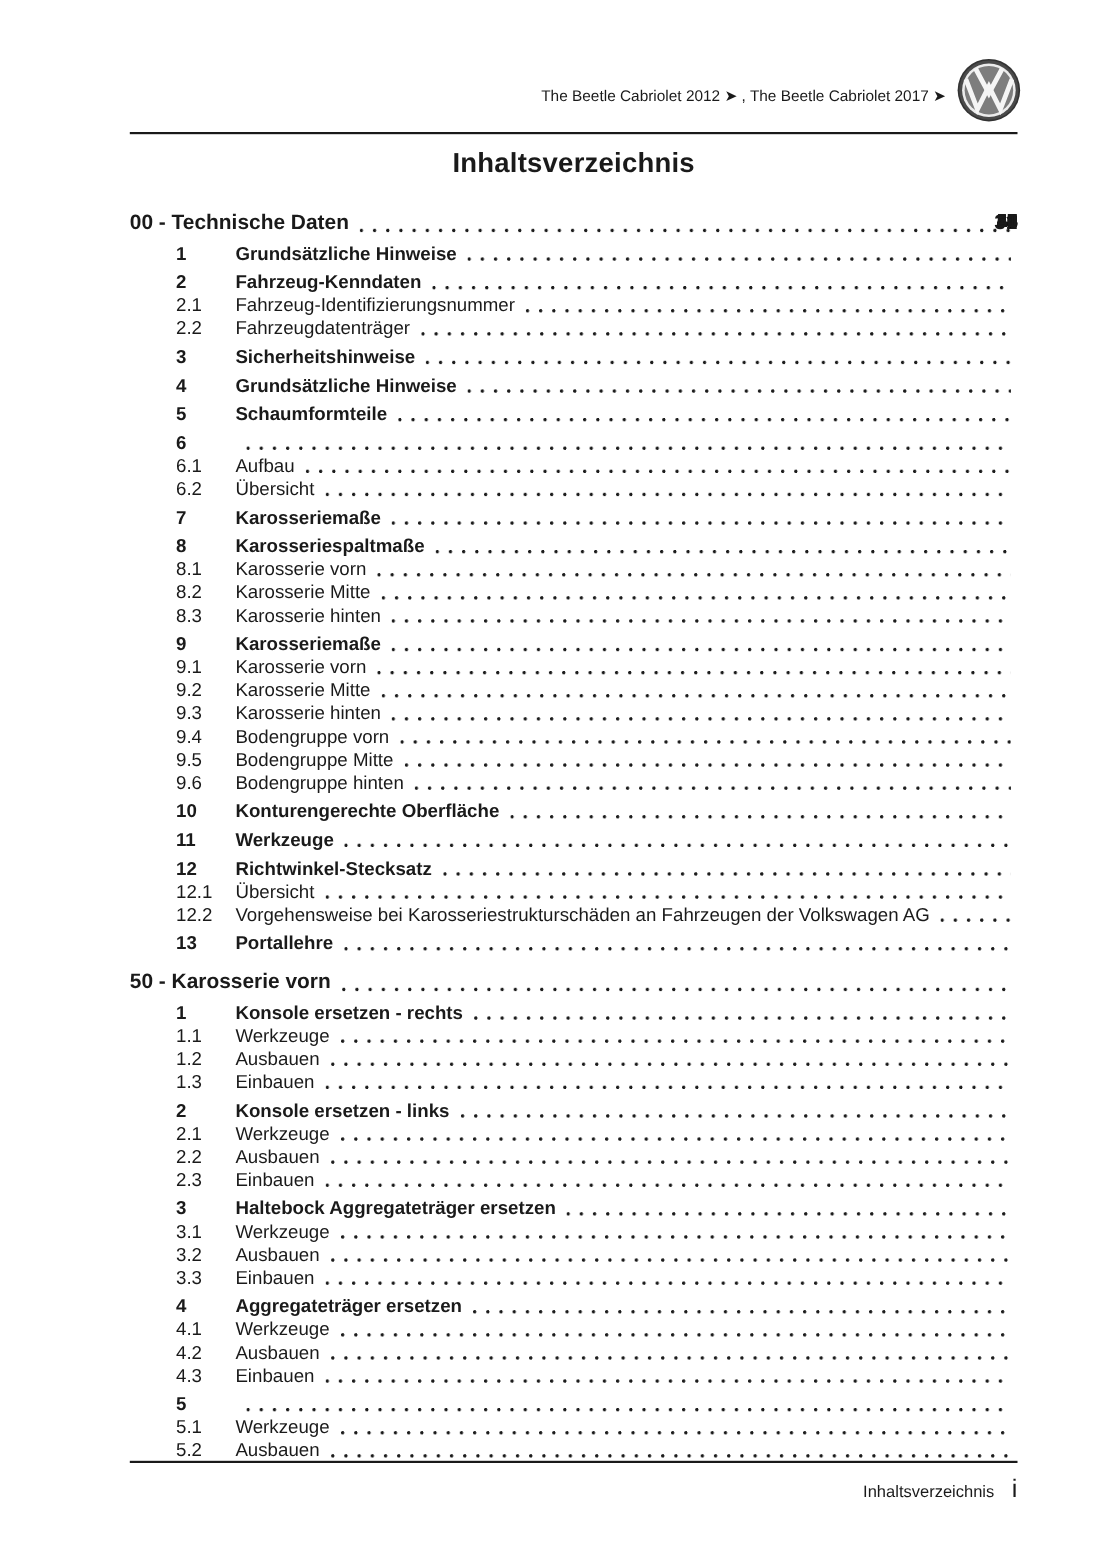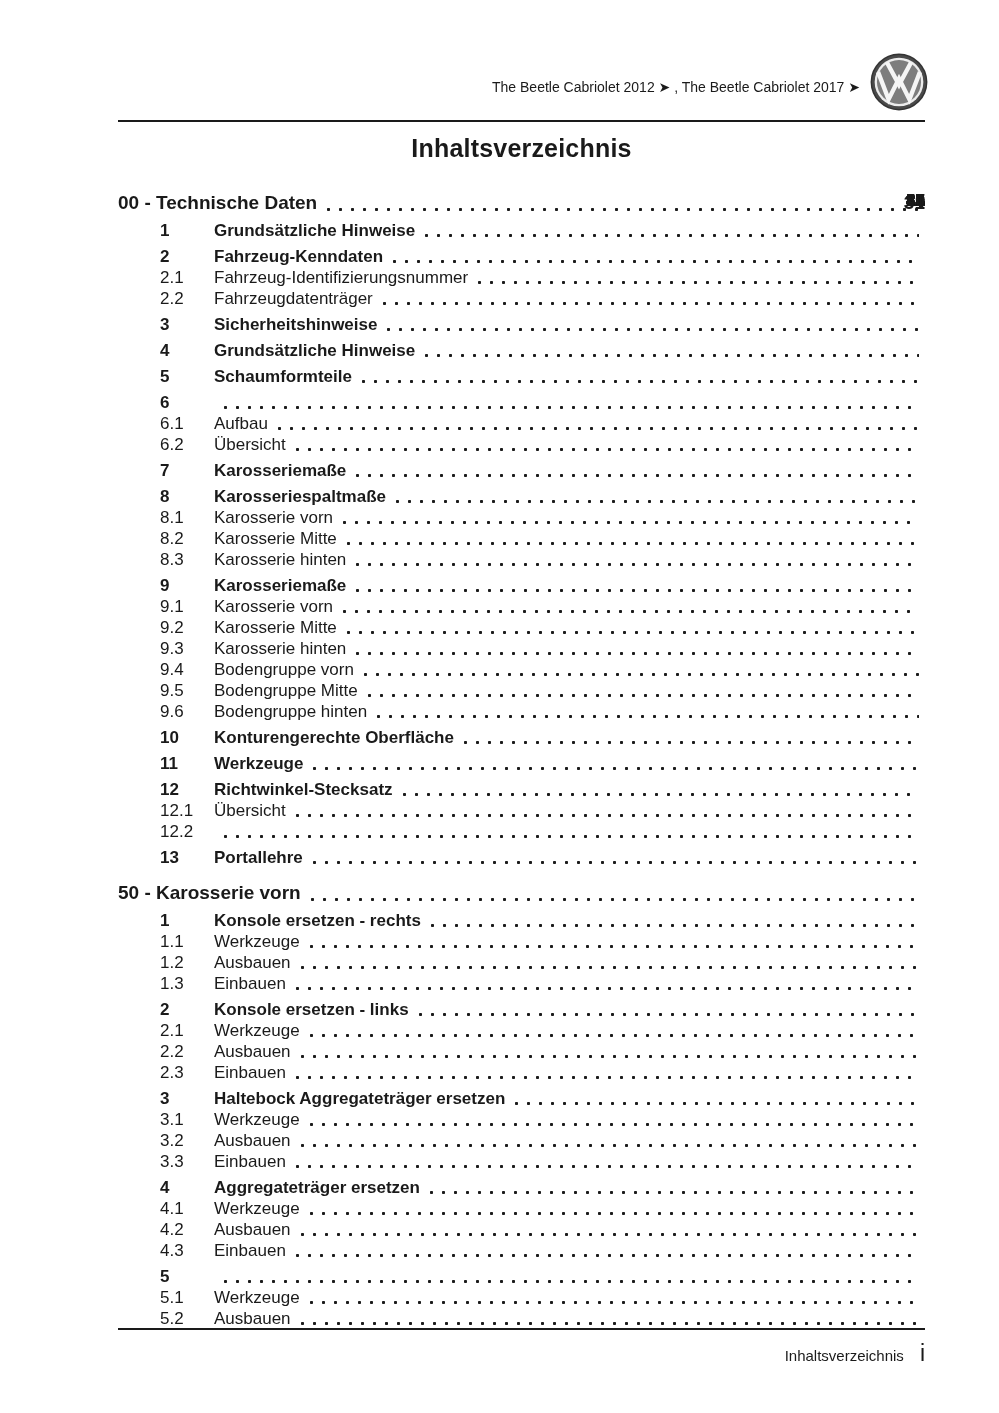--- a/index.html
+++ b/index.html
@@ -296,20 +296,21 @@
         <span class="page">32</span>
       </div>
       <div class="row lvl2">
         <span class="num">12.1</span>
         <span class="title">Übersicht</span>
         <span class="leader"></span>
         <span class="page">32</span>
       </div>
       <div class="row lvl2">
         <span class="num">12.2</span>
+        <span class="title">Vorgehensweise bei Karosseriestrukturschäden an Fahrzeugen der Volkswagen AG</span>
         <span class="leader"></span>
         <span class="page">32</span>
       </div>
       <div class="row lvl1">
         <span class="num">13</span>
         <span class="title">Portallehre</span>
         <span class="leader"></span>
         <span class="page">33</span>
       </div>
       <div class="row heading">

